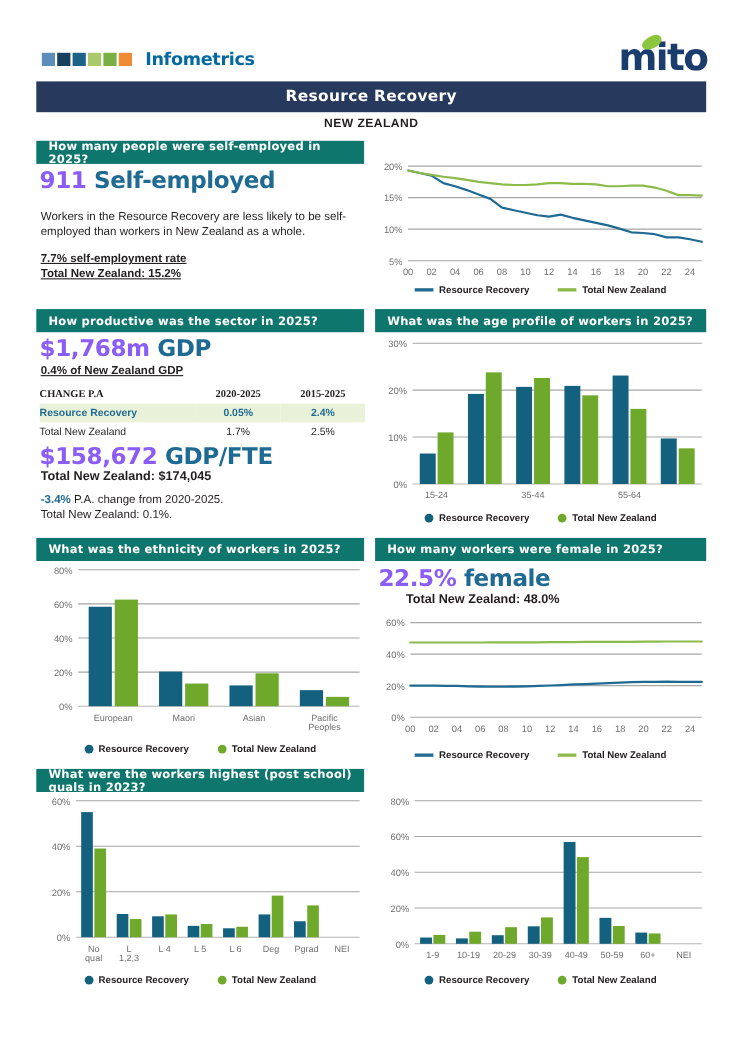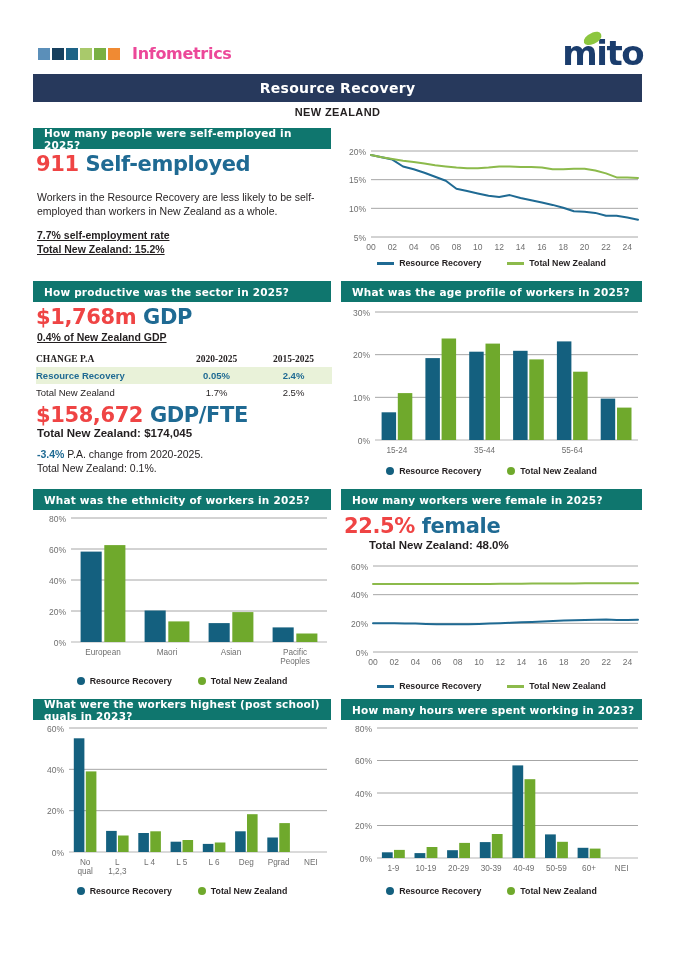--- a/index.html
+++ b/index.html
@@ -10,21 +10,21 @@
   }
   .page{position:relative;width:675px;height:954px;}
 
   
   .topbar{position:absolute;left:0;top:0;width:675px;height:70px;}
   .logo-info{position:absolute;left:38px;top:44px;display:flex;align-items:center;gap:6px;}
   .sq-row{display:flex;gap:2px;}
   .sq{width:12px;height:12px;}
   .logo-info-text{
     font-family:"DejaVu Sans", sans-serif;
-    font-size:16px;font-weight:bold;color:#ec4899;letter-spacing:-0.3px;
+    font-size:16px;font-weight:bold;color:#0369a1;letter-spacing:-0.3px;
     margin-left:6px;
   }
   .logo-mito{position:absolute;right:32px;top:36px;width:110px;height:36px;}
   .mito-text{
     font-family:"DejaVu Sans", sans-serif;
     font-size:34px;font-weight:bold;color:#1b3d6d;letter-spacing:-1.5px;
     line-height:34px;position:absolute;right:0;top:0;
   }
   .mito-leaf{
     position:absolute;right:41px;top:-3px;width:19px;height:11px;
@@ -60,21 +60,21 @@
   .col-l{left:33px;width:298px;}
   .col-r{left:341px;width:301px;}
 
   
   .big-stat{
     position:absolute;
     font-family:"DejaVu Sans", sans-serif;
     font-size:21px;font-weight:bold;color:#1f6a93;letter-spacing:-0.4px;
     white-space:nowrap;
   }
-  .big-stat b{color:#ef4444;font-weight:bold;}
+  .big-stat b{color:#8b5cf6;font-weight:bold;}
   .body-txt{
     position:absolute;font-size:10.5px;line-height:14px;color:#231f20;
     font-family:"Liberation Sans", sans-serif;
   }
   .bold-txt{
     position:absolute;font-size:10.5px;line-height:14px;color:#231f20;
     font-weight:bold;font-family:"Liberation Sans", sans-serif;text-decoration:underline;
   }
   .sub-bold{
     position:absolute;font-size:11.5px;font-weight:bold;color:#231f20;
@@ -402,23 +402,20 @@
     <span class="it">
       <span class="dot" style="background:#14607f"></span>
       <span>Resource Recovery</span>
     </span>
     <span class="it">
       <span class="dot" style="background:#6fa92c"></span>
       <span>Total New Zealand</span>
     </span>
   </div>
 
-  <div class="sec-head col-r" style="top:699px;">
-    <span>How many hours were spent working in 2023?</span>
-  </div>
   <div class="chart" style="left:341px;top:722px;">
     <svg id="svg-c5" width="301" height="162" viewBox="0 0 301 162">
         <line x1="36" y1="136" x2="297" y2="136" stroke="#b5b5b5" stroke-width="1"></line>
         <text x="31" y="139.5" text-anchor="end" font-size="8.5" fill="#6f6f6f" font-family="&quot;Liberation Sans&quot;, sans-serif">0%</text>
         <line x1="36" y1="103.5" x2="297" y2="103.5" stroke="#a6a6a6" stroke-width="1"></line>
         <text x="31" y="107" text-anchor="end" font-size="8.5" fill="#6f6f6f" font-family="&quot;Liberation Sans&quot;, sans-serif">20%</text>
         <line x1="36" y1="71" x2="297" y2="71" stroke="#a6a6a6" stroke-width="1"></line>
         <text x="31" y="74.5" text-anchor="end" font-size="8.5" fill="#6f6f6f" font-family="&quot;Liberation Sans&quot;, sans-serif">40%</text>
         <line x1="36" y1="38.5" x2="297" y2="38.5" stroke="#a6a6a6" stroke-width="1"></line>
         <text x="31" y="42" text-anchor="end" font-size="8.5" fill="#6f6f6f" font-family="&quot;Liberation Sans&quot;, sans-serif">60%</text>

